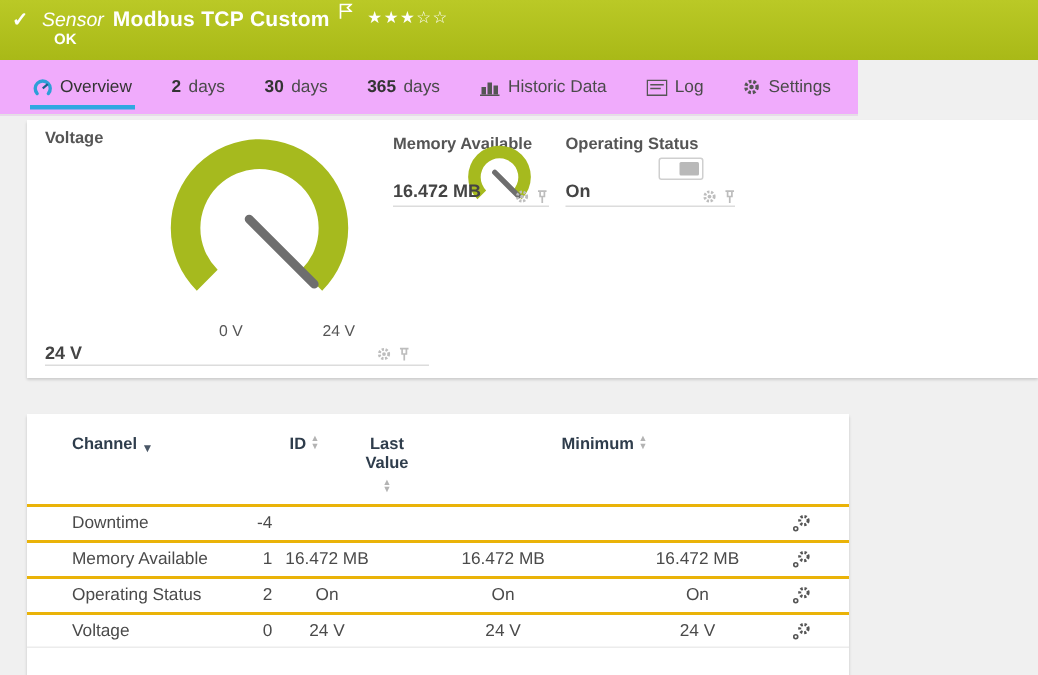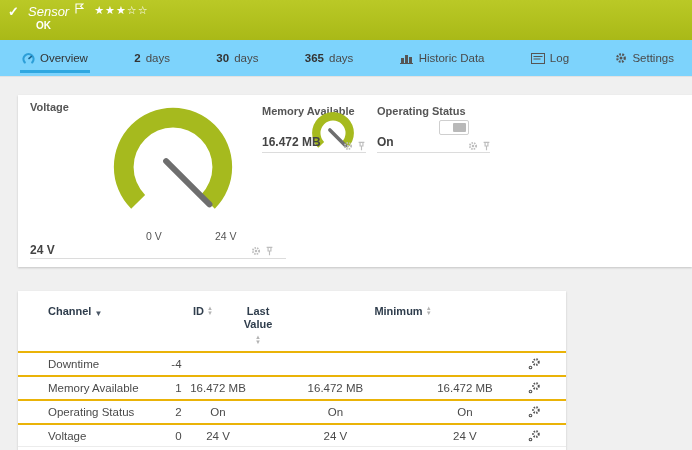--- a/index.html
+++ b/index.html
@@ -15,36 +15,36 @@
   .hdr-line1 { display:flex; align-items:center; gap:6px; }
   .hdr-check { font-size:13px; font-weight:bold; width:14px; }
   .hdr-kind { font-style:italic; font-size:13px; }
   .hdr-title { font-weight:bold; font-size:14px; letter-spacing:.2px; }
   .hdr-flag { margin-top:-6px; }
   .hdr-stars { font-size:11px; letter-spacing:1px; margin-left:4px; margin-top:-2px; cursor:pointer; }
   .hdr-status { font-size:10px; font-weight:bold; margin-left:28px; margin-top:1px; }
 
   
   .tabbar {
-    position:absolute; left:0; top:40px; width:692px; height:37px;
-    background:#7dd3fc; border-bottom:1px solid #e2e2e2;
+    position:absolute; left:0; top:40px; width:572px; height:37px;
+    background:#f0abfc; border-bottom:1px solid #e2e2e2;
     display:flex; align-items:stretch; justify-content:space-between;
     padding:0 16px 0 20px; font-size:11.5px; color:#4a4a4a;
   }
   .tab { display:flex; align-items:center; gap:5px; padding:0 2px; cursor:pointer; position:relative; white-space:nowrap; }
   .tab .num { font-weight:bold; color:#333; }
   .tab.active { color:#333; }
   .tab.active::after {
     content:""; position:absolute; left:0; right:0; bottom:3px; height:3px; background:#2fa8e1;
   }
   .tab svg { display:block; }
 
   
   .panel {
-    position:absolute; background:#fff; box-shadow:0 1px 2px rgba(0,0,0,.18);margin-top:15px;
+    position:absolute; background:#fff; box-shadow:0 1px 2px rgba(0,0,0,.18);
   }
   #panel-gauges { left:18px; top:80px; width:674px; height:172px; }
   #panel-table  { left:18px; top:276px; width:548px; height:186px; }
 
   .wtitle { position:absolute; font-size:11px; font-weight:bold; color:#555; }
   .wvalue { position:absolute; font-size:12px; font-weight:bold; color:#444; }
   .wdivider { position:absolute; height:1px; background:#dcdcdc; }
   .wicons { position:absolute; display:flex; gap:4px; align-items:center; }
   .wicons svg { display:block; cursor:pointer; }
   .scale-label { position:absolute; font-size:10.5px; color:#555; }
@@ -77,20 +77,21 @@
   .ch-link { cursor:pointer; }
   .act-icon { cursor:pointer; display:block; }
 </style>
 </head>
 <body>
 
 <div class="hdr">
   <div class="hdr-line1">
     <span class="hdr-check">✓</span>
     <span class="hdr-kind">Sensor</span>
+    <span class="hdr-title">Modbus TCP Custom</span>
     <span class="hdr-flag">
       <svg width="9" height="11" viewBox="0 0 9 11">
           <path d="M1 .5v10 M1 1h7L5.6 3.2 8 5.5H1" stroke="#fff" stroke-width="1.1" fill="none"></path>
         </svg>
     </span>
     <span class="hdr-stars">★★★☆☆</span>
   </div>
   <div class="hdr-status">OK</div>
 </div>
 

